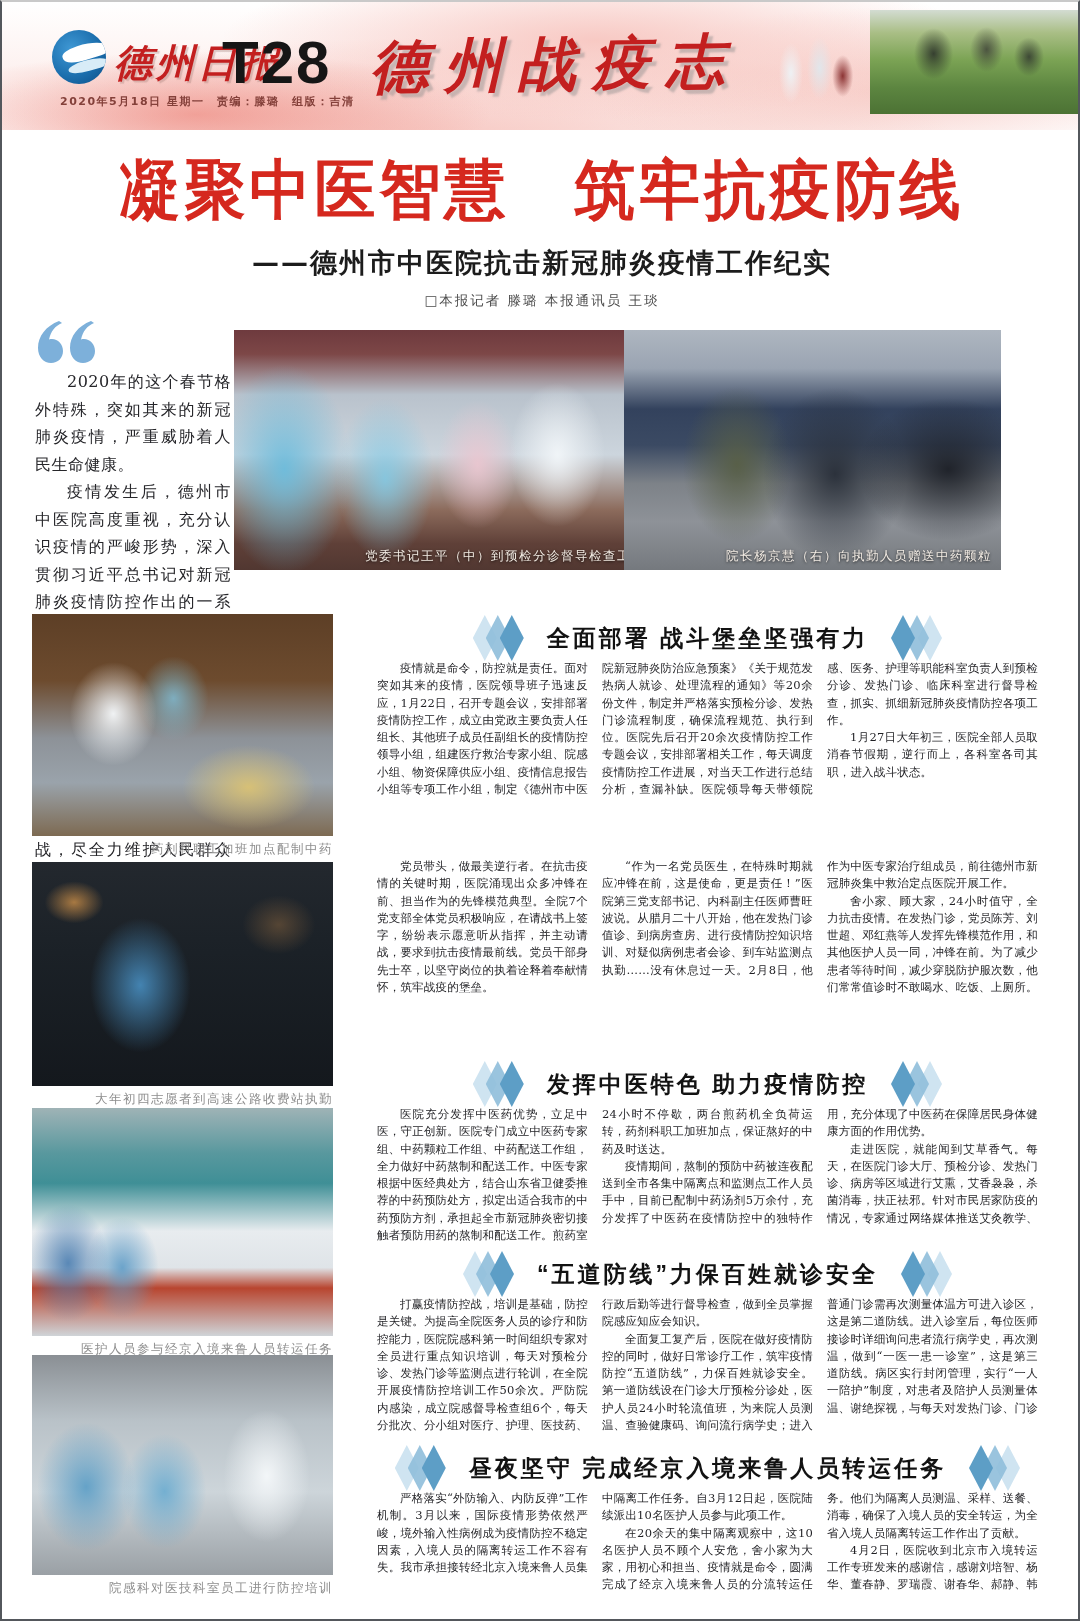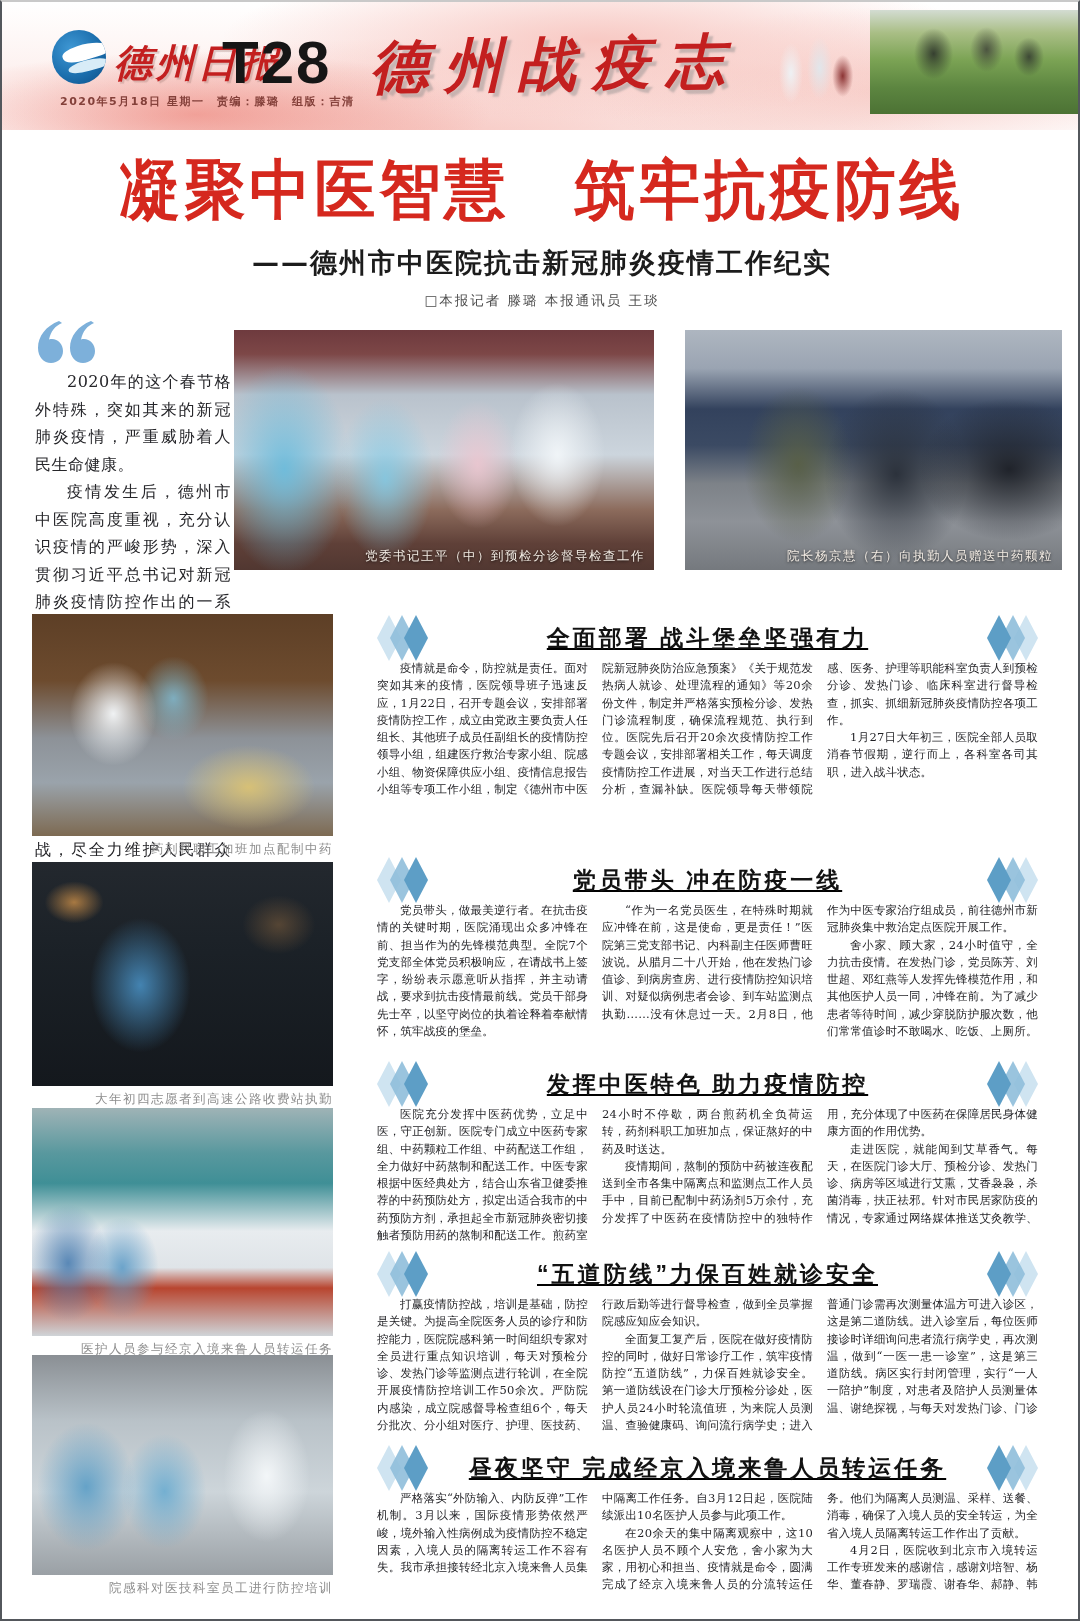--- a/index.html
+++ b/index.html
@@ -70,21 +70,21 @@
   
   .photo{position:absolute;overflow:hidden;padding-left:12px;}
   .photo .cap{position:absolute;right:9px;bottom:5px;color:#f3ece4;font-size:12.5px;
     font-family:"DejaVu Serif",serif;letter-spacing:1.5px;text-shadow:0 1px 3px rgba(0,0,0,.75);}
   .photo-tl{left:232px;top:328px;width:420px;height:240px;background:
       radial-gradient(95px 150px at 12% 58%, rgba(108,188,220,.95), transparent 70%),
       radial-gradient(70px 115px at 36% 62%, rgba(128,202,230,.85), transparent 70%),
       radial-gradient(58px 92px at 58% 56%, rgba(236,198,208,.9), transparent 70%),
       radial-gradient(66px 100px at 77% 52%, rgba(242,246,249,.95), transparent 72%),
       linear-gradient(180deg,#6e3a3e 0%,#7d4747 10%,#b9c2cc 27%,#ccd5dd 52%,#8c6b5c 75%,#5f4038 89%,#513731 100%);}
-  .photo-tr{left:683px;top:328px;width:377px;height:240px;background:
+  .photo-tr{left:622px;top:328px;width:377px;height:240px;background:
       radial-gradient(120px 95px at 86% 58%, rgba(28,31,38,.95), transparent 75%),
       radial-gradient(100px 120px at 56% 60%, rgba(40,46,56,.95), transparent 72%),
       radial-gradient(78px 112px at 30% 56%, rgba(88,95,70,.95), transparent 70%),
       linear-gradient(180deg,#aeb6c0 0%,#9aa4b2 16%,#33425d 33%,#3b4a63 48%,#7d8288 64%,#8e9298 80%,#75797e 100%);}
 
   .sphoto{position:absolute;left:30px;width:301px;}
   .sphoto .img{width:100%;overflow:hidden;}
   .sphoto .scap{display:block;text-align:right;margin-top:5px;font-family:Liberation Mono, monospace;
     font-size:12.5px;color:#8d8d8d;letter-spacing:1.5px;}
   .sp1{top:612px;} .sp1 .img{height:222px;background:
@@ -102,21 +102,21 @@
       radial-gradient(52px 72px at 30% 70%, rgba(98,158,200,.92), transparent 70%),
       linear-gradient(180deg,#9fb3b6 0%,#58989e 20%,#3f8f96 33%,#e8ecef 54%,#dfe4e8 70%,#b8452f 79%,#cfd4d8 100%);}
   .sp4{top:1353px;} .sp4 .img{height:220px;background:
       radial-gradient(70px 92px at 18% 60%, rgba(92,158,198,.92), transparent 70%),
       radial-gradient(60px 82px at 44% 62%, rgba(108,172,208,.92), transparent 70%),
       radial-gradient(60px 92px at 78% 55%, rgba(245,248,250,.95), transparent 72%),
       linear-gradient(180deg,#8a8f94 0%,#b9c2c8 30%,#cdd5da 62%,#9aa0a5 100%);}
 
   
   .section{position:absolute;left:375px;width:661px;}
-  .sec-head{display:flex;align-items:center;justify-content:space-between;gap:16px;height:44px;text-decoration:underline;}
+  .sec-head{display:flex;align-items:center;justify-content:center;gap:16px;height:44px;}
   .sec-title{font-family:"Liberation Sans",sans-serif;font-weight:800;font-size:23px;
     color:#121212;letter-spacing:3px;white-space:nowrap;}
   .diamonds{position:relative;width:58px;height:46px;display:inline-block;flex:0 0 auto;}
   .diamonds i{position:absolute;top:0;height:46px;width:24px;display:block;
     clip-path:polygon(50% 0,100% 50%,50% 100%,0 50%);}
   .diamonds .d1{left:0;background:var(--diamond-light);}
   .diamonds .d2{left:13px;background:var(--diamond-mid);opacity:.9;}
   .diamonds .d3{left:27px;background:var(--diamond-dark);}
   .diamonds.mirror{transform:scaleX(-1);}
   .sec-body{column-count:3;column-gap:14px;overflow:hidden;text-align:justify;}
@@ -195,33 +195,20 @@
         </span>
     </div>
     <div class="sec-body">
       <p>疫情就是命令，防控就是责任。面对突如其来的疫情，医院领导班子迅速反应，1月22日，召开专题会议，安排部署疫情防控工作，成立由党政主要负责人任组长、其他班子成员任副组长的疫情防控领导小组，组建医疗救治专家小组、院感小组、物资保障供应小组、疫情信息报告小组等专项工作小组，制定《德州市中医院新冠肺炎防治应急预案》《关于规范发热病人就诊、处理流程的通知》等20余份文件，制定并严格落实预检分诊、发热门诊流程制度，确保流程规范、执行到位。医院先后召开20余次疫情防控工作专题会议，安排部署相关工作，每天调度疫情防控工作进展，对当天工作进行总结分析，查漏补缺。医院领导每天带领院感、医务、护理等职能科室负责人到预检分诊、发热门诊、临床科室进行督导检查，抓实、抓细新冠肺炎疫情防控各项工作。</p>
       <p>1月27日大年初三，医院全部人员取消春节假期，逆行而上，各科室各司其职，进入战斗状态。</p>
 
     </div>
   </div>
 
   <div class="section s2">
-    <div class="sec-head">
-      <span class="diamonds">
-          <i class="d1"></i>
-          <i class="d2"></i>
-          <i class="d3"></i>
-        </span>
-      <span class="sec-title">党员带头 冲在防疫一线</span>
-      <span class="diamonds mirror">
-          <i class="d1"></i>
-          <i class="d2"></i>
-          <i class="d3"></i>
-        </span>
-    </div>
     <div class="sec-body">
       <p>党员带头，做最美逆行者。在抗击疫情的关键时期，医院涌现出众多冲锋在前、担当作为的先锋模范典型。全院7个党支部全体党员积极响应，在请战书上签字，纷纷表示愿意听从指挥，并主动请战，要求到抗击疫情最前线。党员干部身先士卒，以坚守岗位的执着诠释着奉献情怀，筑牢战疫的堡垒。</p>
       <p>“作为一名党员医生，在特殊时期就应冲锋在前，这是使命，更是责任！”医院第三党支部书记、内科副主任医师曹旺波说。从腊月二十八开始，他在发热门诊值诊、到病房查房、进行疫情防控知识培训、对疑似病例患者会诊、到车站监测点执勤……没有休息过一天。2月8日，他作为中医专家治疗组成员，前往德州市新冠肺炎集中救治定点医院开展工作。</p>
       <p>舍小家、顾大家，24小时值守，全力抗击疫情。在发热门诊，党员陈芳、刘世超、邓红燕等人发挥先锋模范作用，和其他医护人员一同，冲锋在前。为了减少患者等待时间，减少穿脱防护服次数，他们常常值诊时不敢喝水、吃饭、上厕所。</p>
 
     </div>
   </div>
 
   <div class="section s3">
     <div class="sec-head">

